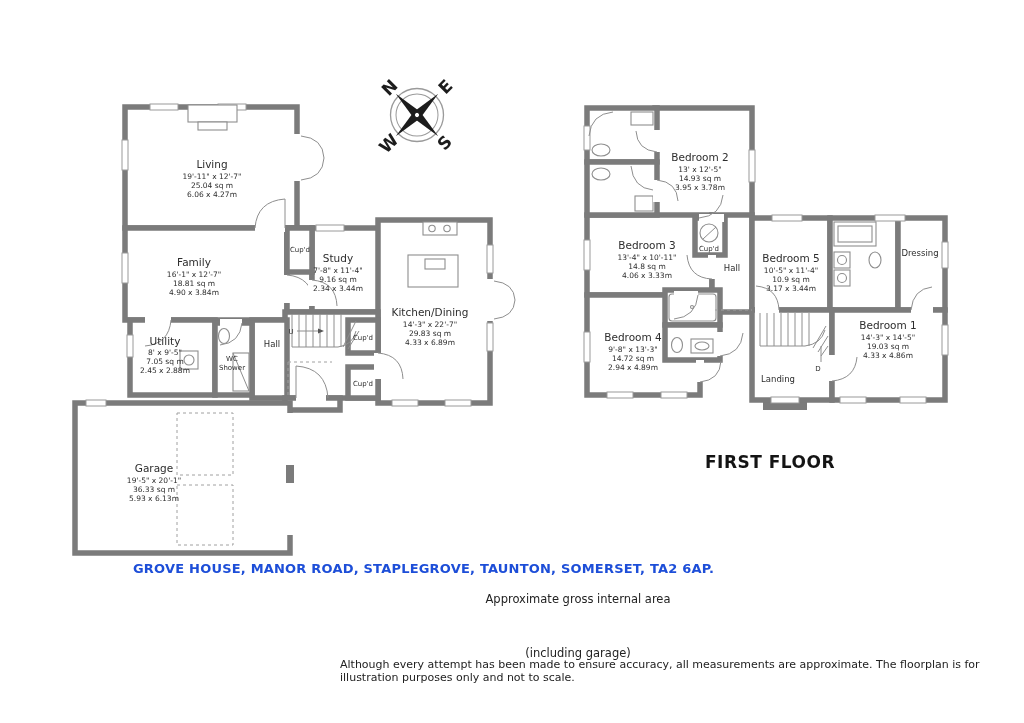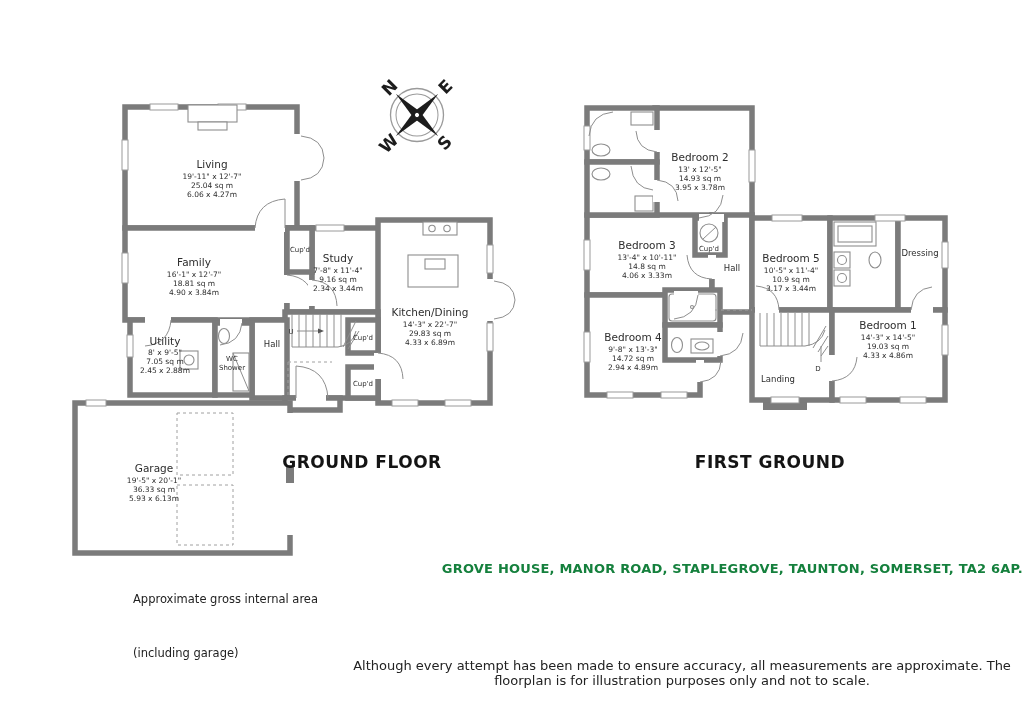--- a/index.html
+++ b/index.html
@@ -13,23 +13,23 @@
   .fix{fill:#ffffff;stroke:#8e8e8e;stroke-width:1.1;}
   .arc{fill:none;stroke:#8e8e8e;stroke-width:1;}
   .dash{fill:none;stroke:#a0a0a0;stroke-width:1;stroke-dasharray:3,3;}
   .stair{fill:none;stroke:#8e8e8e;stroke-width:1;}
   .pier{fill:#7b7b7b;stroke:none;}
   .rn{font-size:10.5px;text-anchor:middle;}
   .rd{font-size:7.5px;text-anchor:middle;}
   .sm{font-size:8.5px;text-anchor:middle;}
   .xs{font-size:7px;text-anchor:middle;}
   .floor-title{font-size:17px;font-weight:bold;letter-spacing:.5px;color:#141414;text-align:center;}
-  .addr{font-size:13px;font-weight:bold;color:#15803d;text-align:right;letter-spacing:.2px;}
-  .areahdr{font-size:11.5px;color:#222;}
-  .small-print{font-size:13px;text-align:center;color:#222;}
+  .addr{font-size:13px;font-weight:bold;color:#1d4ed8;text-align:left;letter-spacing:.2px;}
+  .areahdr{font-size:11.5px;text-align:center;color:#222;}
+  .small-print{font-size:11px;text-align:left;color:#222;}
   .compass-letter{font-size:17px;font-weight:bold;fill:#1c1c1c;text-anchor:middle;}
 </style>
 </head>
 <body>
 
 <div id="canvas">
 
   <svg class="abs" style="left:364px;top:60px;" width="110" height="110" viewBox="0 0 110 110">
     <g transform="translate(53,55) rotate(-45)">
       <circle r="26.5" fill="none" stroke="#9a9a9a" stroke-width="1.3"></circle>
@@ -324,22 +324,21 @@
     <text class="rd" x="313" y="240">14'-3" x 14'-5"</text>
     <text class="rd" x="313" y="249">19.03 sq m</text>
     <text class="rd" x="313" y="258">4.33 x 4.86m</text>
 
     <text class="sm" x="345" y="156">Dressing</text>
     <text class="sm" x="157" y="171">Hall</text>
     <text class="xs" x="134" y="151">Cup'd</text>
     <text class="sm" x="203" y="282">Landing</text>
   </svg>
 
-  <div class="abs floor-title" style="left:212px;top:452px;width:300px;">GROUND FLOOR</div>
-  <div class="abs floor-title" style="left:620px;top:452px;width:300px;">FIRST GROUND</div>
+  <div class="abs floor-title" style="left:620px;top:452px;width:300px;">FIRST FLOOR</div>
 
   <div class="abs addr" style="left:133px;top:561px;width:890px;">GROVE HOUSE, MANOR ROAD, STAPLEGROVE, TAUNTON, SOMERSET, TA2 6AP.</div>
 
   <div class="abs areahdr" style="left:133px;top:592px;width:890px;">Approximate gross internal area</div>
   <div class="abs areahdr" style="left:133px;top:622px;width:890px;margin-top:24px;">(including garage)</div>
 
   <div class="abs small-print" style="left:340px;top:658px;width:684px;">Although every attempt has been made to ensure accuracy, all measurements are approximate. The floorplan is for illustration purposes only and not to scale.</div>
 </div>
 
 </body></html>

